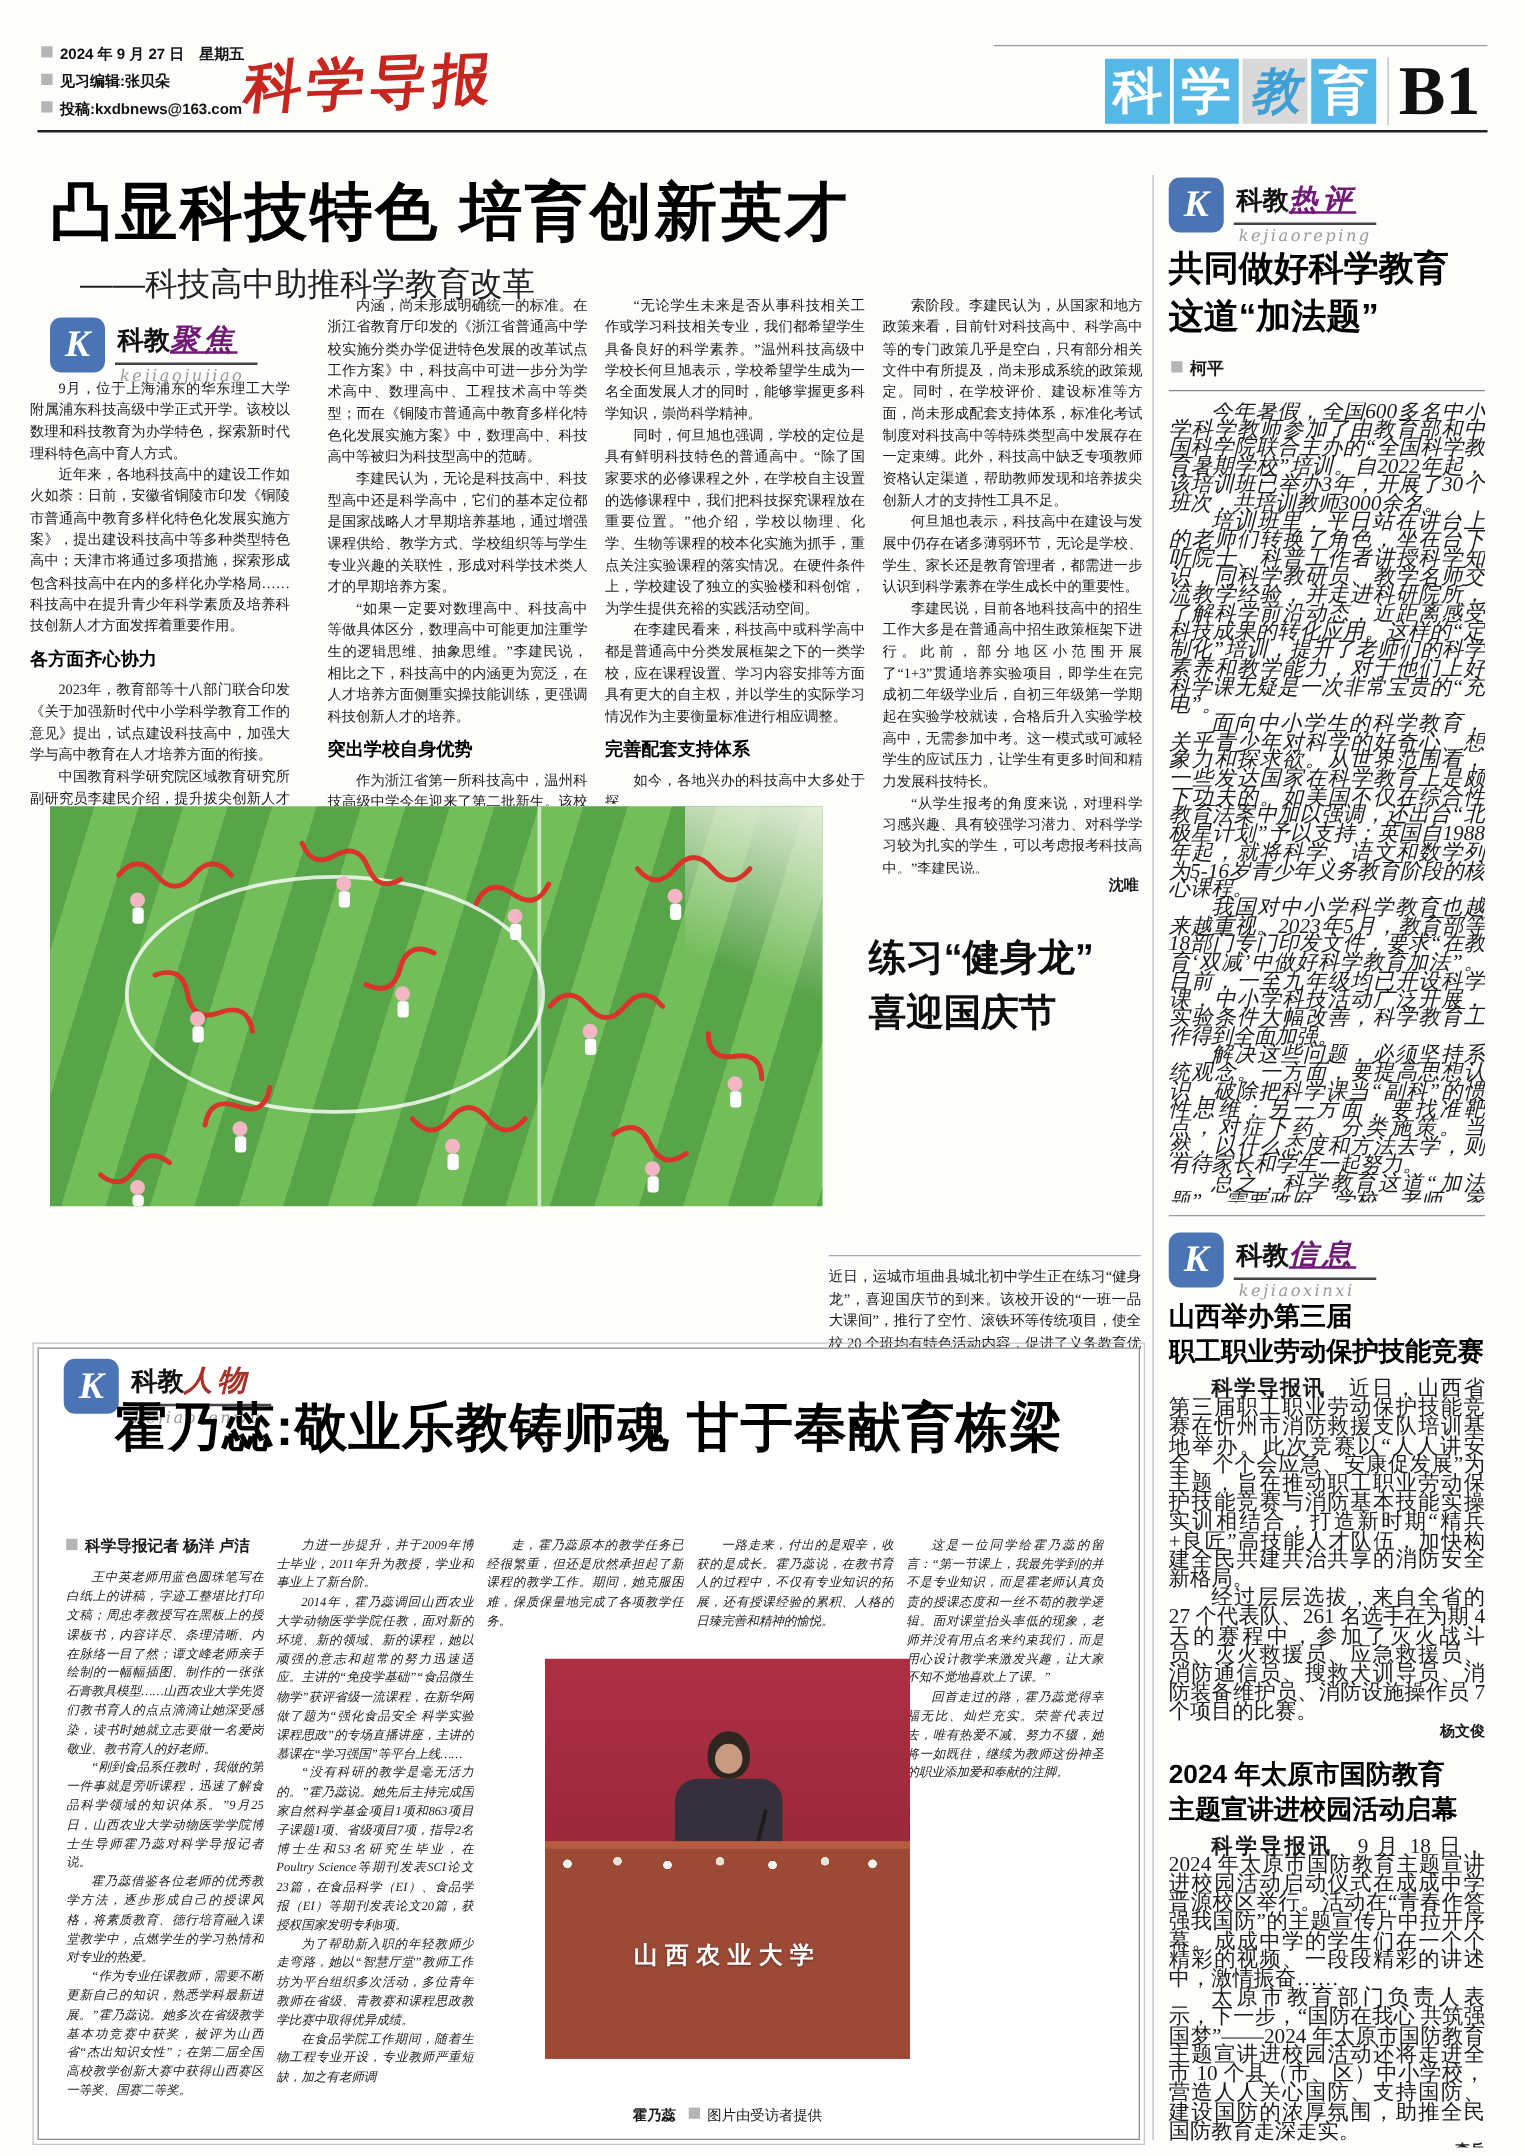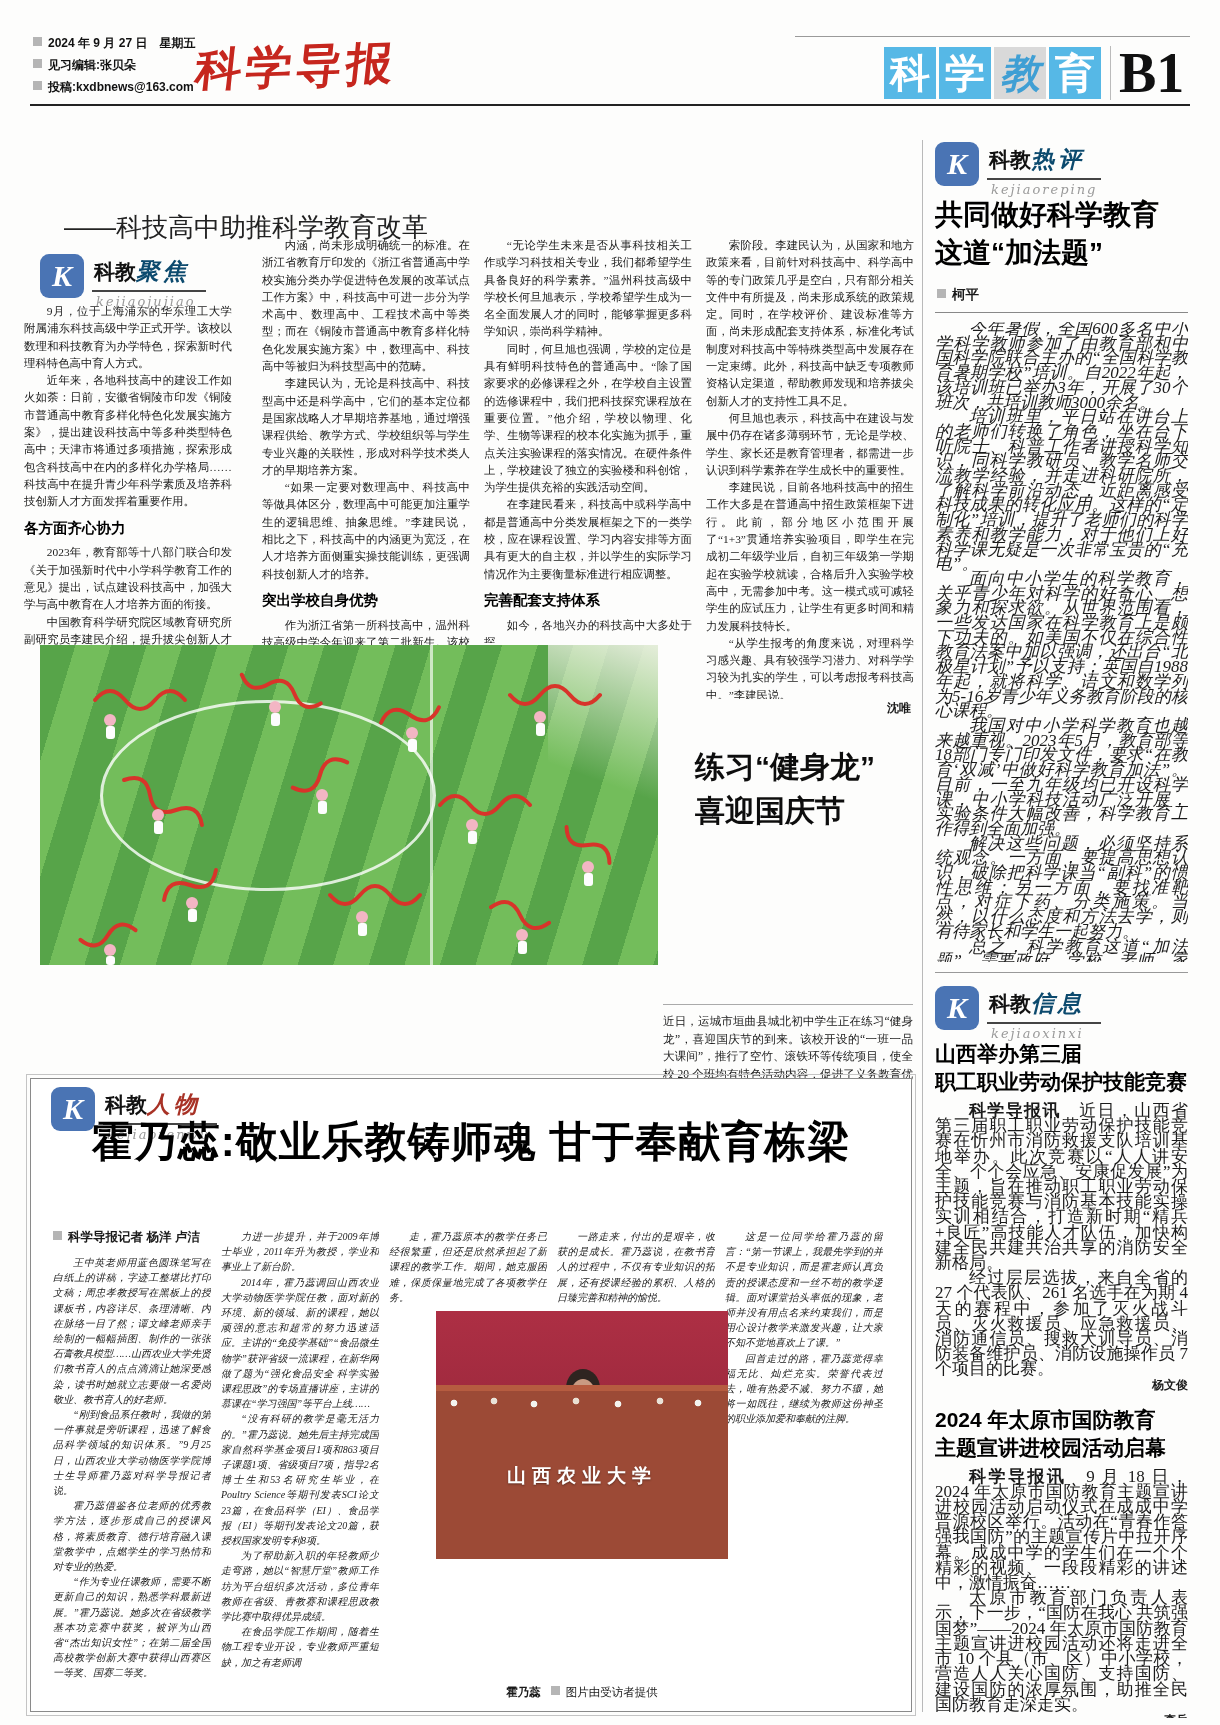--- a/index.html
+++ b/index.html
@@ -20,21 +20,21 @@
   .bdiv{width:1px;height:54px;background:#bbb;margin:0 8px 0 6px;}
   .pageno{font-family:"Liberation Serif",serif;font-size:56px;font-weight:bold;color:#111;line-height:54px;}
   
   .badge{display:flex;align-items:flex-start;}
   .kbox{width:44px;height:44px;background:#4a74b4;border-radius:9px;color:#fff;text-align:center;
         font:bold italic 30px/44px "Liberation Serif",serif;flex:0 0 auto;}
   .btxt{margin-left:8px;}
   .btop{border-bottom:2px solid #444;padding:2px 16px 3px 2px;white-space:nowrap;}
   .bpre{font:bold 21px "Liberation Sans",sans-serif;color:#111;}
   .bname{font:bold italic 23px "DejaVu Serif",serif;letter-spacing:4px;}
-  .bname.blue{color:#0c4a6e;} .bname.red{color:#a83226;}
+  .bname.blue{color:#701a75;text-decoration:underline;} .bname.red{color:#a83226;}
   .bpin{font:italic 13px "DejaVu Serif",serif;color:#9a9a9a;letter-spacing:2px;padding:2px 0 0 4px;}
   
   .m-headline{left:40px;top:142px;width:840px;font:900 50px/1.1 "Liberation Sans",sans-serif;letter-spacing:2px;color:#000;}
   .m-sub{left:64px;top:214px;font:26px/1 "Liberation Sans",sans-serif;color:#222;}
   .focus-badge{left:40px;top:254px;}
   .mcol{width:208px;font-size:11.4px;line-height:17.3px;text-align:justify;overflow:hidden;}
   .mcol p{margin:0;text-indent:2em;}
   .subhead{font:bold 14.5px/1.5 "Liberation Sans",sans-serif;margin:7px 0 5px;color:#000;}
   .c1{left:24px;top:303px;height:345px;}
   .c2{left:262px;top:237px;height:408px;}
@@ -75,21 +75,21 @@
   .p-badge{left:20px;top:8px;}
   .p-headline{left:0;top:38px;width:880px;text-align:center;font:900 42px/1.2 "Liberation Sans",sans-serif;color:#000;letter-spacing:1px;}
   .p-byline{left:22px;top:150px;font:bold 12.5px "Liberation Sans",sans-serif;}
   .pcol{width:158px;font-size:10px;line-height:15.2px;text-align:justify;overflow:hidden;font-style:italic;}
   .pcol p{margin:0;text-indent:2em;}
   .pc1{left:22px;top:176px;height:428px;}
   .pc2{left:190px;top:150px;height:454px;}
   .pc3{left:358px;top:150px;height:92px;}
   .pc4{left:526px;top:150px;height:92px;}
   .pc5{left:694px;top:150px;height:454px;}
-  .photo2{left:405px;top:232px;width:292px;height:248px;background:linear-gradient(#ad2f44,#932539 70%);overflow:hidden;}
+  .photo2{left:405px;top:248px;width:292px;height:320px;background:linear-gradient(#ad2f44,#932539 70%);overflow:hidden;}
   .p2-head{position:absolute;left:130px;top:58px;width:34px;height:38px;border-radius:50% 50% 45% 45%;background:#2e2420;}
   .p2-face{position:absolute;left:136px;top:68px;width:22px;height:24px;border-radius:50%;background:#c99a82;}
   .p2-body{position:absolute;left:104px;top:96px;width:86px;height:80px;border-radius:18px 18px 0 0;background:#35303b;}
   .p2-podium{position:absolute;left:0;bottom:0;width:292px;height:168px;background:#9c4a36;border-top:6px solid #b65c40;}
   .p2-flowers{position:absolute;left:0;bottom:148px;width:292px;height:16px;
       background:radial-gradient(circle 6px at 18px 8px,#f3f3ef 55%,transparent 60%),
                  radial-gradient(circle 6px at 58px 6px,#e9e2d8 55%,transparent 60%),
                  radial-gradient(circle 6px at 98px 9px,#f3f3ef 55%,transparent 60%),
                  radial-gradient(circle 6px at 140px 6px,#eadfd2 55%,transparent 60%),
                  radial-gradient(circle 6px at 182px 9px,#f3f3ef 55%,transparent 60%),
@@ -116,20 +116,21 @@
   <div class="abs banner">
     <div class="bchar">科</div>
     <div class="bchar">学</div>
     <div class="bchar brush">教</div>
     <div class="bchar">育</div>
     <div class="bdiv"></div>
     <div class="pageno">B1</div>
   </div>
   <div class="abs hdr-rule"></div>
 
+  <div class="abs m-headline">凸显科技特色  培育创新英才</div>
   <div class="abs m-sub">——科技高中助推科学教育改革</div>
 
   <div class="abs badge focus-badge">
     <div class="kbox">K</div>
     <div class="btxt">
       <div class="btop"><span class="bpre">科教</span><span class="bname blue">聚焦</span></div>
       <div class="bpin">kejiaojujiao</div>
     </div>
   </div>
 

